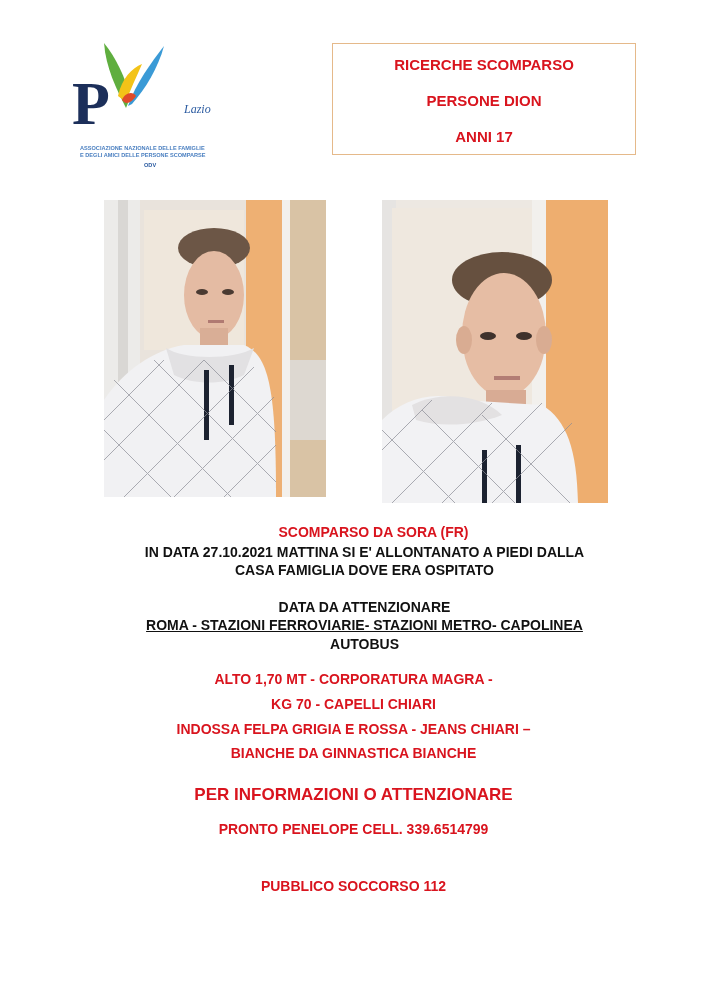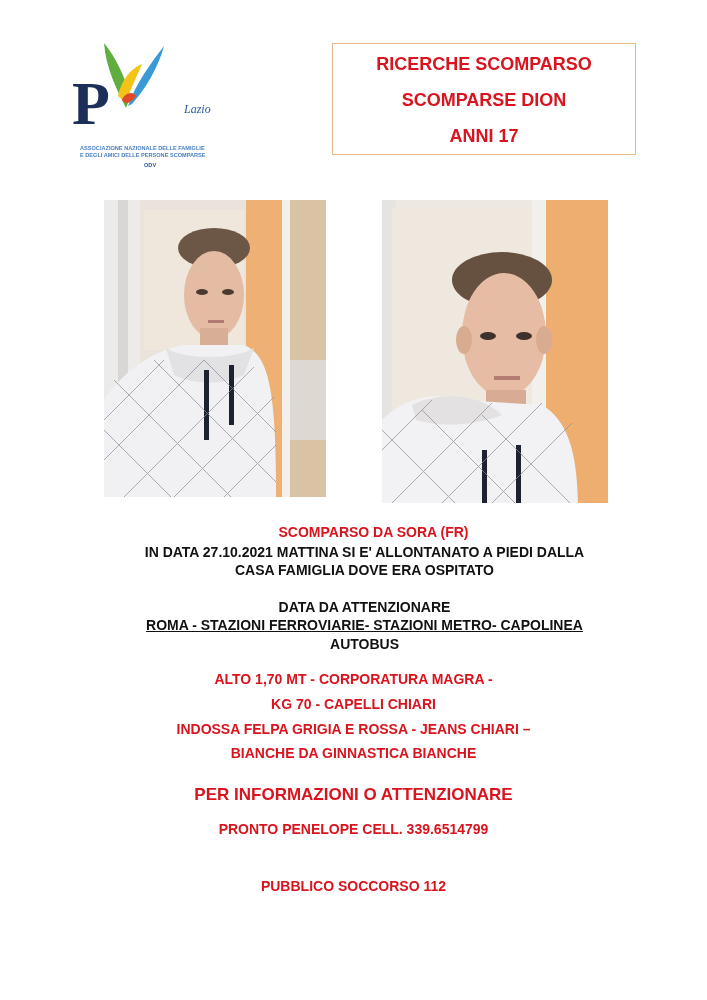--- a/index.html
+++ b/index.html
@@ -13,21 +13,21 @@
   .logo-text { position:absolute; left:40px; top:70px; font-size:34px; color:#1d3a72;
                letter-spacing:-1px; font-family:"Liberation Sans", sans-serif; line-height:1; }
   .logo-script { position:absolute; left:116px; top:64px; font-size:12px; font-style:italic;
                  color:#2a5aa0; font-family:"Liberation Serif", serif; }
   .logo-sub { position:absolute; left:12px; top:107px; width:148px; font-size:5.6px; font-weight:bold;
               color:#4a7fc0; line-height:7px; text-align:left; }
   .logo-odv { position:absolute; left:76px; top:124px; font-size:5.6px; font-weight:bold; color:#2a5aa0; }
   
   .title-box { left:332px; top:43px; width:304px; height:112px; border:1px solid #e5b98a;
                box-sizing:border-box; display:flex; flex-direction:column; align-items:center; }
-  .title-line { color:#d9141e; font-weight:bold; font-size:18px; line-height:17px; }
+  .title-line { color:#d9141e; font-weight:bold; font-size:15px; line-height:17px; }
   
   .photo { overflow:hidden; }
   .photo svg { display:block; }
   
   .centered { left:0; width:707px; text-align:center; font-weight:bold; }
   .red { color:#d9141e; }
   .black { color:#111111;padding-left:11px; }
   .fs14 { font-size:14px; line-height:17px; }
   .fs17 { font-size:17px; }
 </style>
@@ -45,21 +45,21 @@
   <span class="logo-script">Lazio</span>
   <div class="logo-sub">
     <div>ASSOCIAZIONE NAZIONALE DELLE FAMIGLIE</div>
     <div>E DEGLI AMICI DELLE PERSONE SCOMPARSE</div>
   </div>
   <span class="logo-odv">ODV</span>
 </div>
 
 <div class="abs title-box">
   <div class="title-line" style="margin-top:12px;">RICERCHE SCOMPARSO</div>
-  <div class="title-line" style="margin-top:19px;">SCOMPARSE DION</div>
+  <div class="title-line" style="margin-top:19px;">PERSONE DION</div>
   <div class="title-line" style="margin-top:19px;">ANNI 17</div>
 </div>
 
 <div class="abs photo" style="left:104px;top:200px;width:222px;height:297px;">
   <svg width="222" height="297" viewBox="0 0 222 297">
     <rect width="222" height="297" fill="#e9e3dc"></rect>
     <rect x="0" y="0" width="36" height="297" fill="#ecebe9"></rect>
     <rect x="14" y="0" width="10" height="297" fill="#d9d7d4"></rect>
     <rect x="40" y="10" width="100" height="140" fill="#efe7dc"></rect>
     <rect x="142" y="0" width="44" height="297" fill="#eeb073"></rect>

